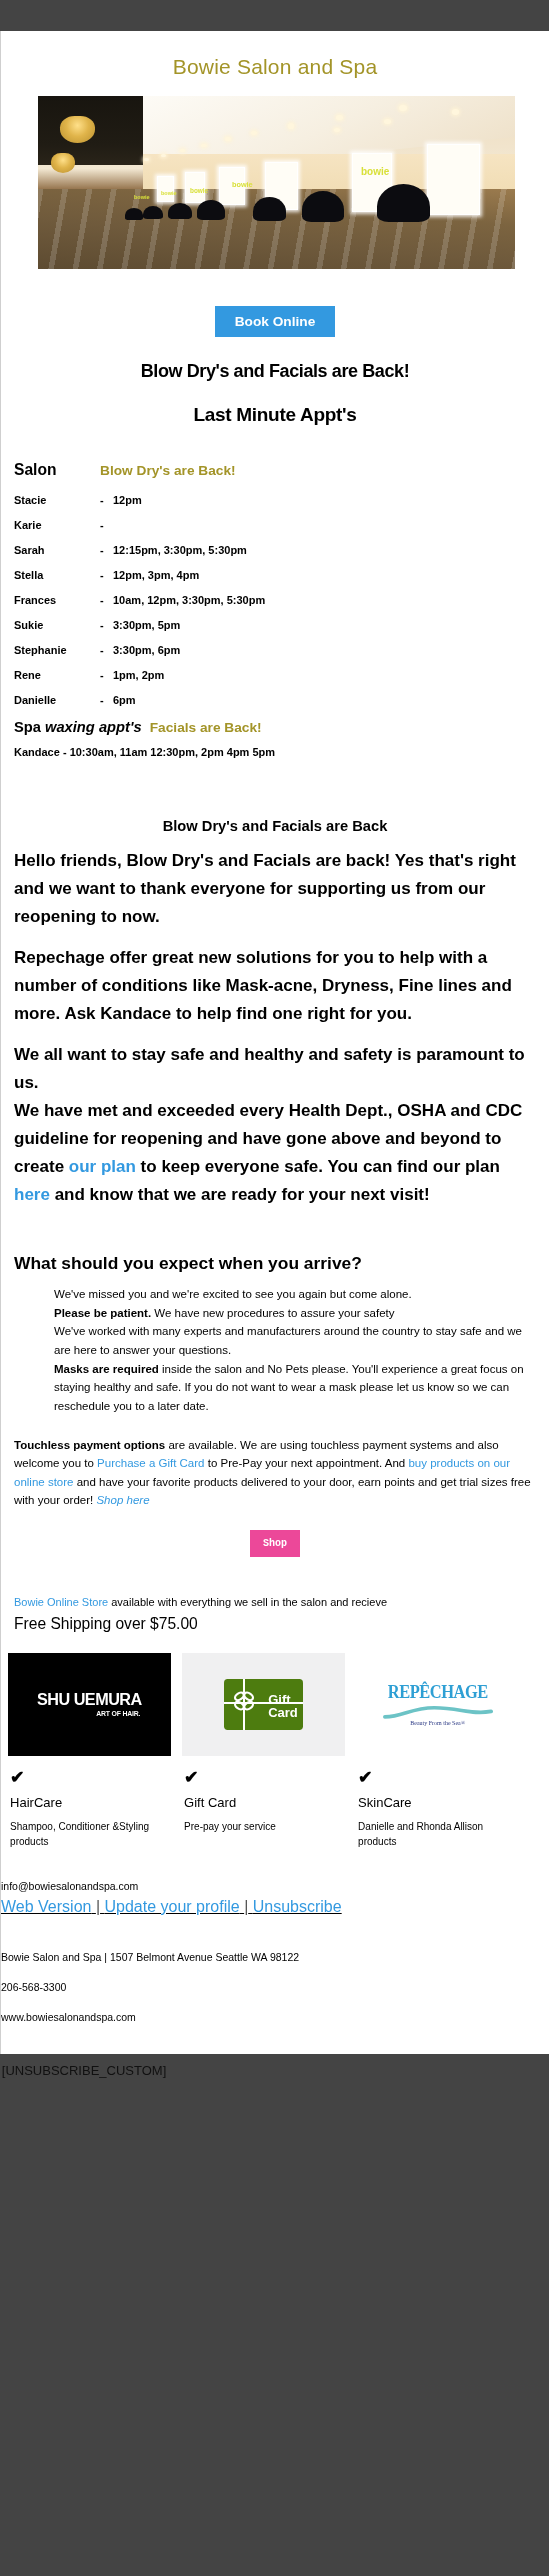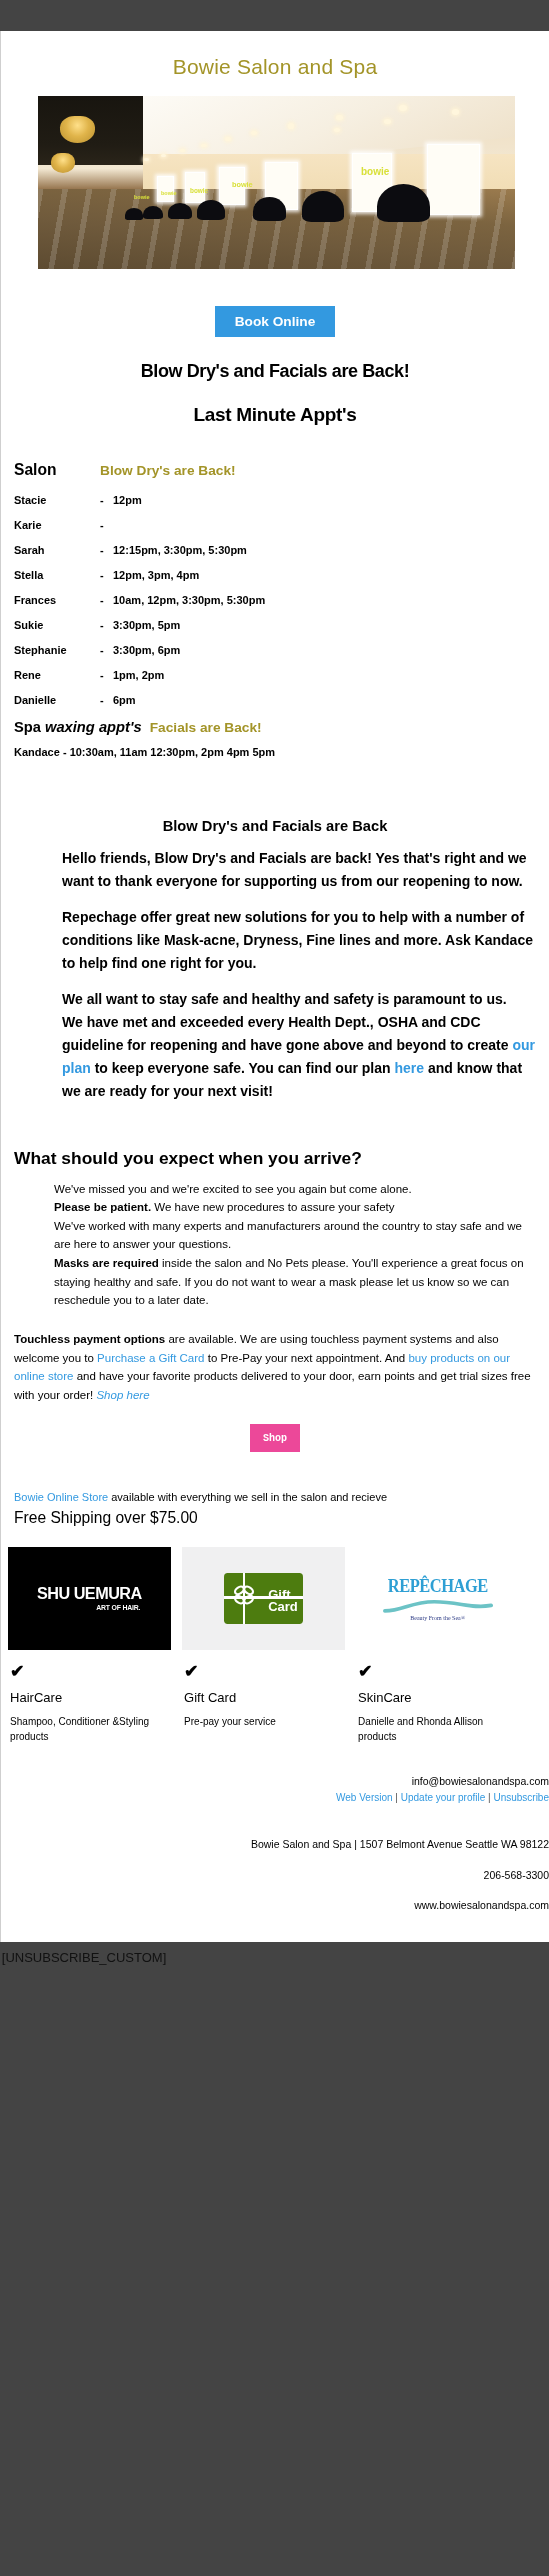--- a/index.html
+++ b/index.html
@@ -134,23 +134,22 @@
   .spa-lbl em { font-style:italic; }
   .spa-gold { font-size:13.7px; font-weight:bold; color:#a39428; margin-left:8.2px; }
   .kandace { font-size:11px; font-weight:bold; }
 
   
   .sec-title {
     text-align:center; font-size:14.7px; font-weight:bold;
     padding:60px 9.2px 0 9.2px;
   }
   .copy-bold {
-    font-size:14px; font-weight:bold; line-height:1.65;
+    font-size:17px; font-weight:bold; line-height:1.65;
     padding:13px 13px 0 13px;
-    margin-left:48px;
   }
   .copy-bold p { margin:0 0 13px 0; }
   a.lnk { color:#3399e0; text-decoration:none; }
 
   .sec-title-left {
     font-size:17.4px; font-weight:bold;
     padding:31px 8px 0 13px;
   }
   .copy-indent {
     font-size:11.5px; line-height:1.62;
@@ -197,23 +196,23 @@
     font-size:16.5px; color:#2e9fd4; font-weight:bold; letter-spacing:-0.5px;
     font-family:"Liberation Serif", serif; transform:scaleY(1.18); display:block;
   }
   .repechage .wave { margin:2.7px auto 0 auto; display:block; }
   .repechage .rtag { font-size:6px; color:#2f3d86; margin-top:0.9px; font-family:"Liberation Serif", serif;}
   .check { font-size:17.4px; font-weight:bold; padding:13px 0 0 1.8px; line-height:1; }
   .card-h { font-size:13px; padding:9.2px 0 0 1.8px; }
   .card-p { font-size:10px; padding:9.2px 0 0 1.8px; line-height:1.5; }
 
   
-  .foot { text-align:right; padding:31px 0 0 0; }
+  .foot { text-align:left; padding:31px 0 0 0; }
   .foot .email { font-size:10.5px; }
-  .foot .links { font-size:10px; padding-top:5.5px; }
+  .foot .links { font-size:16px; padding-top:5.5px;text-decoration:underline; }
   .foot .links a { color:#3399e0; text-decoration:none; }
   .foot .links span.sep { color:#555; }
   .foot .addr { font-size:10.5px; padding-top:35px; }
   .foot .phone { font-size:10.5px; padding-top:18.3px; }
   .foot .web { font-size:10.5px; padding-top:18.3px; padding-bottom:31px; }
 </style>
 </head>
 <body>
 
 <div class="page">

